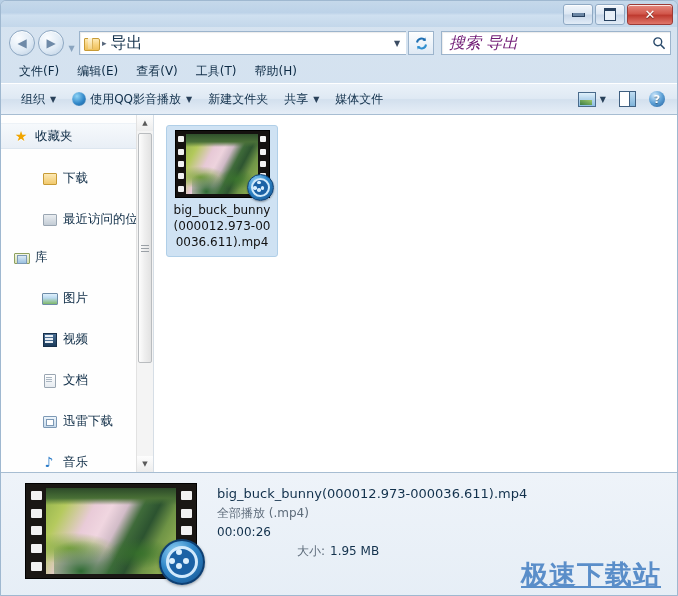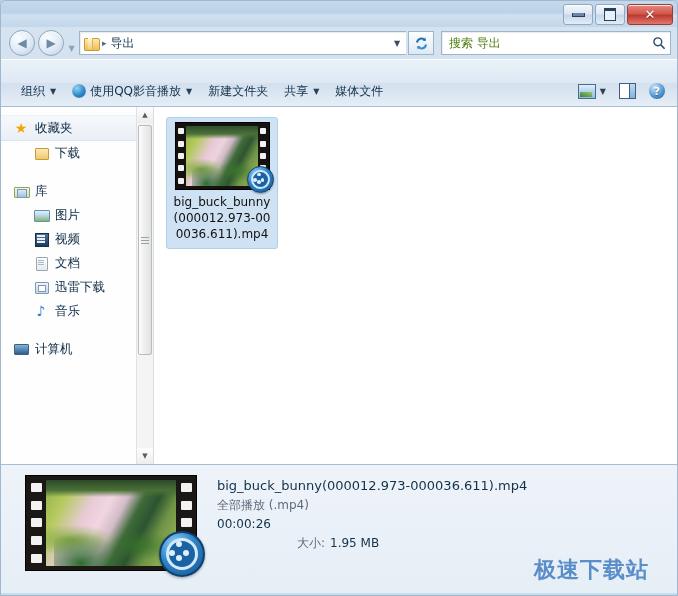--- a/index.html
+++ b/index.html
@@ -108,21 +108,21 @@
     background: linear-gradient(to bottom, #fde9b4 0%, #f7d079 55%, #eec05c 100%);
   }
   .folder-ico::after {
     content: ""; position: absolute;
     left: 4px; top: 1px; width: 4px; height: 11px;
     background: linear-gradient(to bottom, #fff6da, #f3d285);
     border-right: 1px solid #d9b25c;
   }
   .crumb-sep { color: #55657a; font-size: 9px; padding: 0 4px 0 1px; }
   .crumb {
-    font-size: 12px; color: #16334d;
+    font-size: 16px; color: #16334d;
   }
   .addr-drop {
     margin-left: auto;
     width: 18px; height: 20px;
     display: flex; align-items: center; justify-content: center;
     color: #3c4d63; font-size: 8px;
   }
   .refreshbtn {
     width: 24px; height: 22px;
     border: 1px solid #9cb4cc;
@@ -132,40 +132,40 @@
   .searchbox {
     width: 228px; height: 22px;
     margin-left: 5px;
     display: flex; align-items: center;
     background: #fff;
     border: 1px solid #9cb4cc;
     box-shadow: inset 1px 1px 1px rgba(0,0,0,.08);
   }
   .searchbox .ph {
     flex: 1;
-    color: #4d7c0f;
-    font-size: 12px; padding-left: 7px;
+    font-style: italic; color: #701a75;
+    font-size: 16px; padding-left: 7px;
   }
   .search-ico { width: 22px; display:flex; align-items:center; justify-content:center; }
   
   .menubar {
     height: 24px;
     display: flex; align-items: center;
     padding-left: 10px;
     gap: 2px;
   }
   .menuitem {
     padding: 2px 8px;
     font-size: 12px; color: #0d2b45;
   }
   
   .toolbar {
     height: 30px;
     display: flex; align-items: center;
-    padding: 16px 6px 0 12px;
+    padding: 0 6px 0 12px;
     background: linear-gradient(to bottom, #eaf1f8 0%, #dfe9f4 48%, #d3e0ee 52%, #e6eef7 100%);
     border-top: 1px solid #ffffff;
     border-bottom: 1px solid #a7bdd2;
   }
   .tbitem {
     display: flex; align-items: center; gap: 4px;
     padding: 3px 7px;
     font-size: 12px; color: #12314c;
     border: 1px solid transparent;
     border-radius: 3px;
@@ -229,21 +229,21 @@
   .navlist { padding: 8px 0 0 0; }
   .navrow {
     display: flex; align-items: center;
     height: 24px;
     padding-left: 12px;
     gap: 6px;
     font-size: 12.5px;
     color: #0d2b45;
     white-space: nowrap;
   }
-  .navrow.child { padding-left: 32px; }
+  .navrow.child { padding-left: 40px; margin-top: 17px; }
   .navrow.head { font-weight: normal; }
   .navrow.hl {
     background: linear-gradient(to bottom, #f6f9fc, #e9eff6);
     border-top: 1px solid #edf2f7;
     border-bottom: 1px solid #dde6ef;
   }
   .navspacer { height: 14px; }
   .ico { width: 16px; height: 16px; flex: none; position: relative; }
   .ico-star {
     color: #f0a500; font-size: 14px; line-height: 16px; text-align: center;
@@ -517,26 +517,27 @@
   .dbadge .reel i:nth-child(3){ left: 14px; top: 9px; }
   .dbadge .reel i:nth-child(4){ left: 7px; top: 14px; }
   .dinfo { margin-left: 20px; padding-top: 2px; }
   .dtitle { font-size: 13px; color: #12314c; line-height: 18px; }
   .dtype { font-size: 12px; color: #5d6b7a; line-height: 20px; }
   .drow { display: flex; font-size: 12px; line-height: 19px; }
   .dlabel { width: 108px; text-align: right; color: #5d6b7a; padding-right: 5px; }
   .dval { color: #12314c; }
   .watermark {
     position: absolute;
-    right: 28px; bottom: 8px;
-    font-size: 22px;
+    right: 16px; bottom: 8px;
+    font-size: 27px;
     font-weight: bold;
     color: #4f86c6;
     letter-spacing: 1px;
     opacity: .92;
+    text-decoration: underline;
   }
 </style>
 </head>
 <body>
 
 <div class="window">
 
   <div class="titlebar">
     <div class="winbtns">
       <div class="winbtn min">
@@ -581,20 +582,27 @@
       <span class="ph">搜索 导出</span>
       <span class="search-ico">
         <svg width="14" height="14" viewBox="0 0 14 14">
           <circle cx="5.8" cy="5.8" r="3.9" fill="none" stroke="#2a4a6b" stroke-width="1.4"></circle>
           <line x1="8.7" y1="8.7" x2="12.6" y2="12.8" stroke="#2a4a6b" stroke-width="1.6"></line>
         </svg>
       </span>
     </div>
   </div>
 
+  <div class="menubar">
+    <div class="menuitem">文件(F)</div>
+    <div class="menuitem">编辑(E)</div>
+    <div class="menuitem">查看(V)</div>
+    <div class="menuitem">工具(T)</div>
+    <div class="menuitem">帮助(H)</div>
+  </div>
 
   <div class="toolbar">
     <div class="tbitem">
       <span>组织</span>
       <span class="caret">▼</span>
     </div>
     <div class="tbitem">
       <span class="qq-ico"></span>
       <span>使用QQ影音播放</span>
       <span class="caret">▼</span>
@@ -629,20 +637,24 @@
     <div class="sidebar">
       <div class="navlist">
 
         <div class="navrow head hl">
           <span class="ico ico-star">★</span>
           <span>收藏夹</span>
         </div>
         <div class="navrow child">
           <span class="ico ico-folder"></span>
           <span>下载</span>
+        </div>
+        <div class="navrow child">
+          <span class="ico ico-recent"></span>
+          <span>最近访问的位</span>
         </div>
 
         <div class="navspacer"></div>
 
         <div class="navrow head">
           <span class="ico ico-lib"></span>
           <span>库</span>
         </div>
         <div class="navrow child">
           <span class="ico ico-pic"></span>

